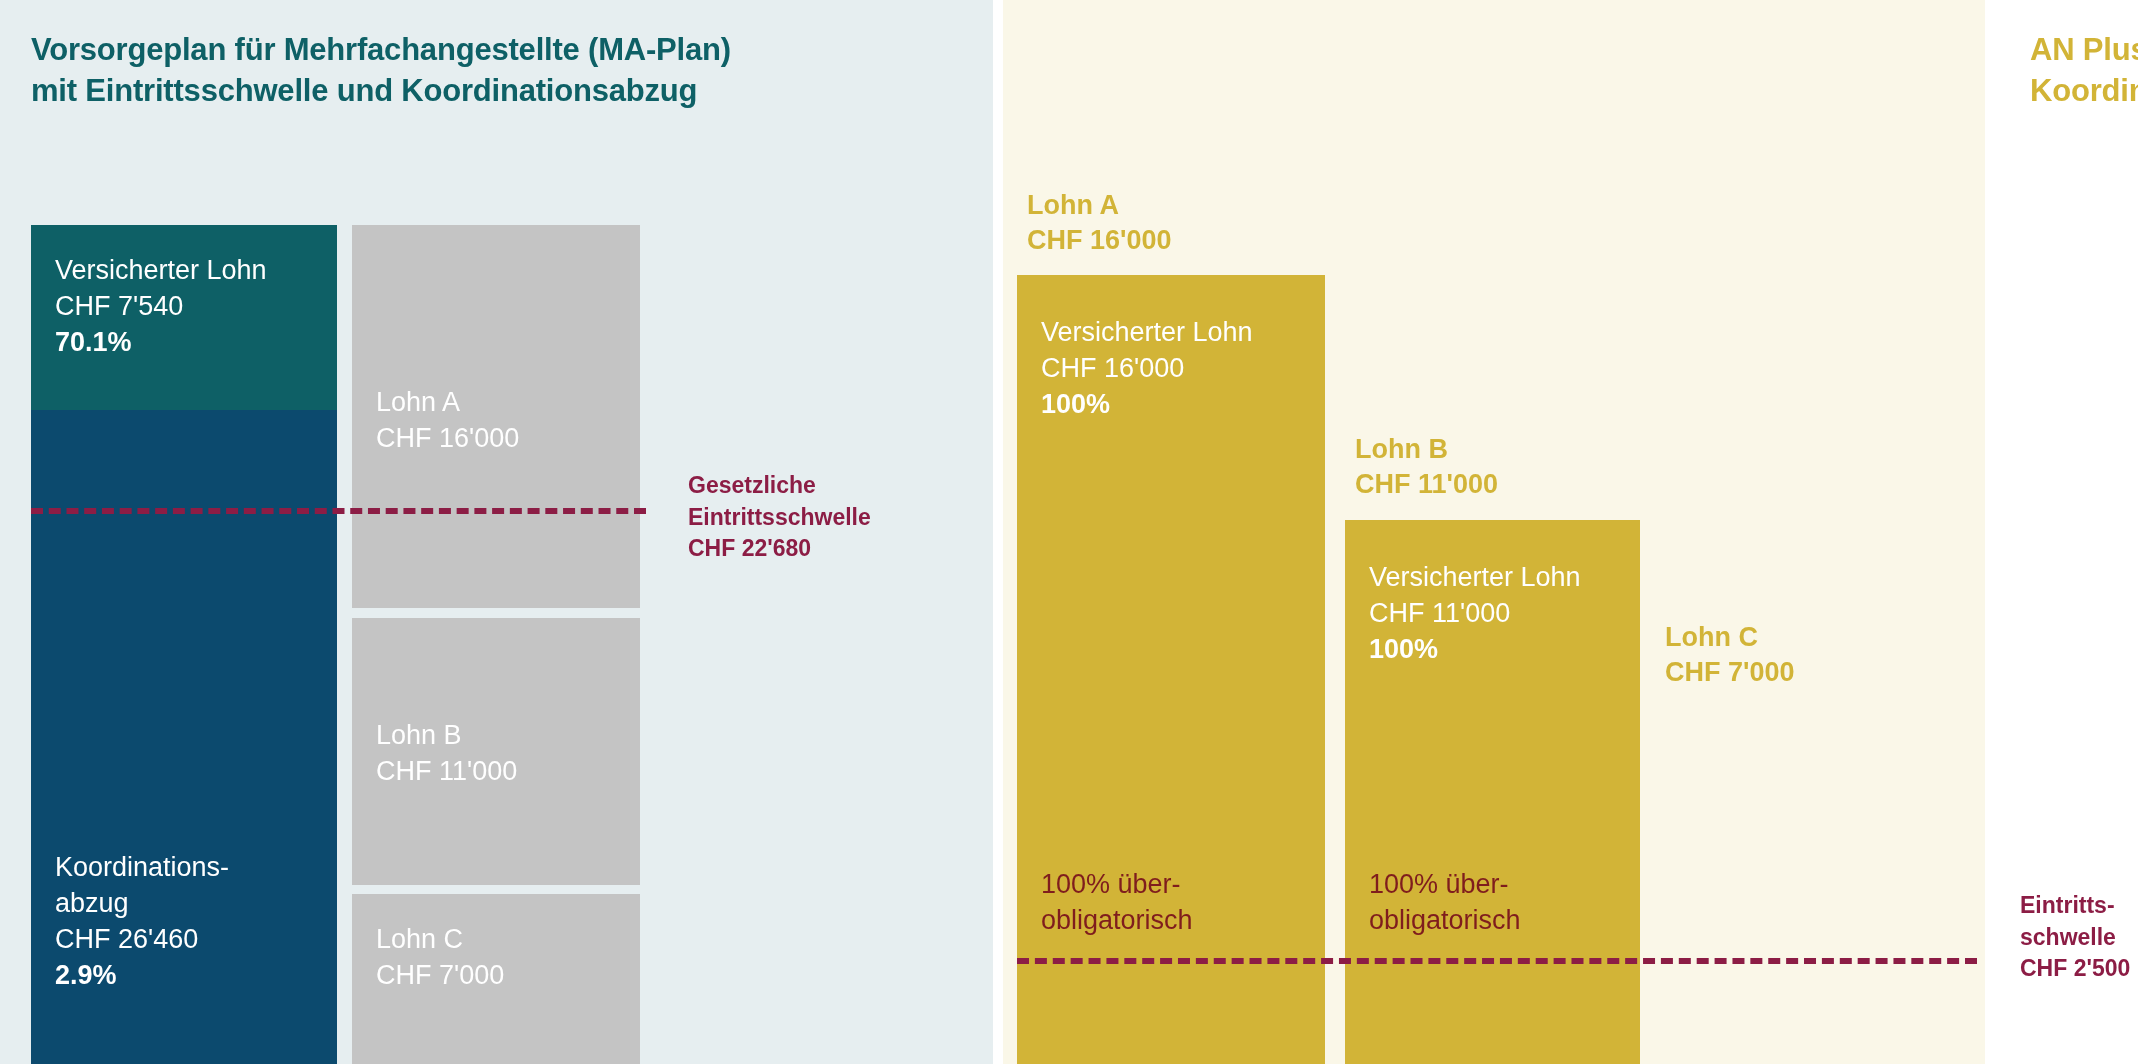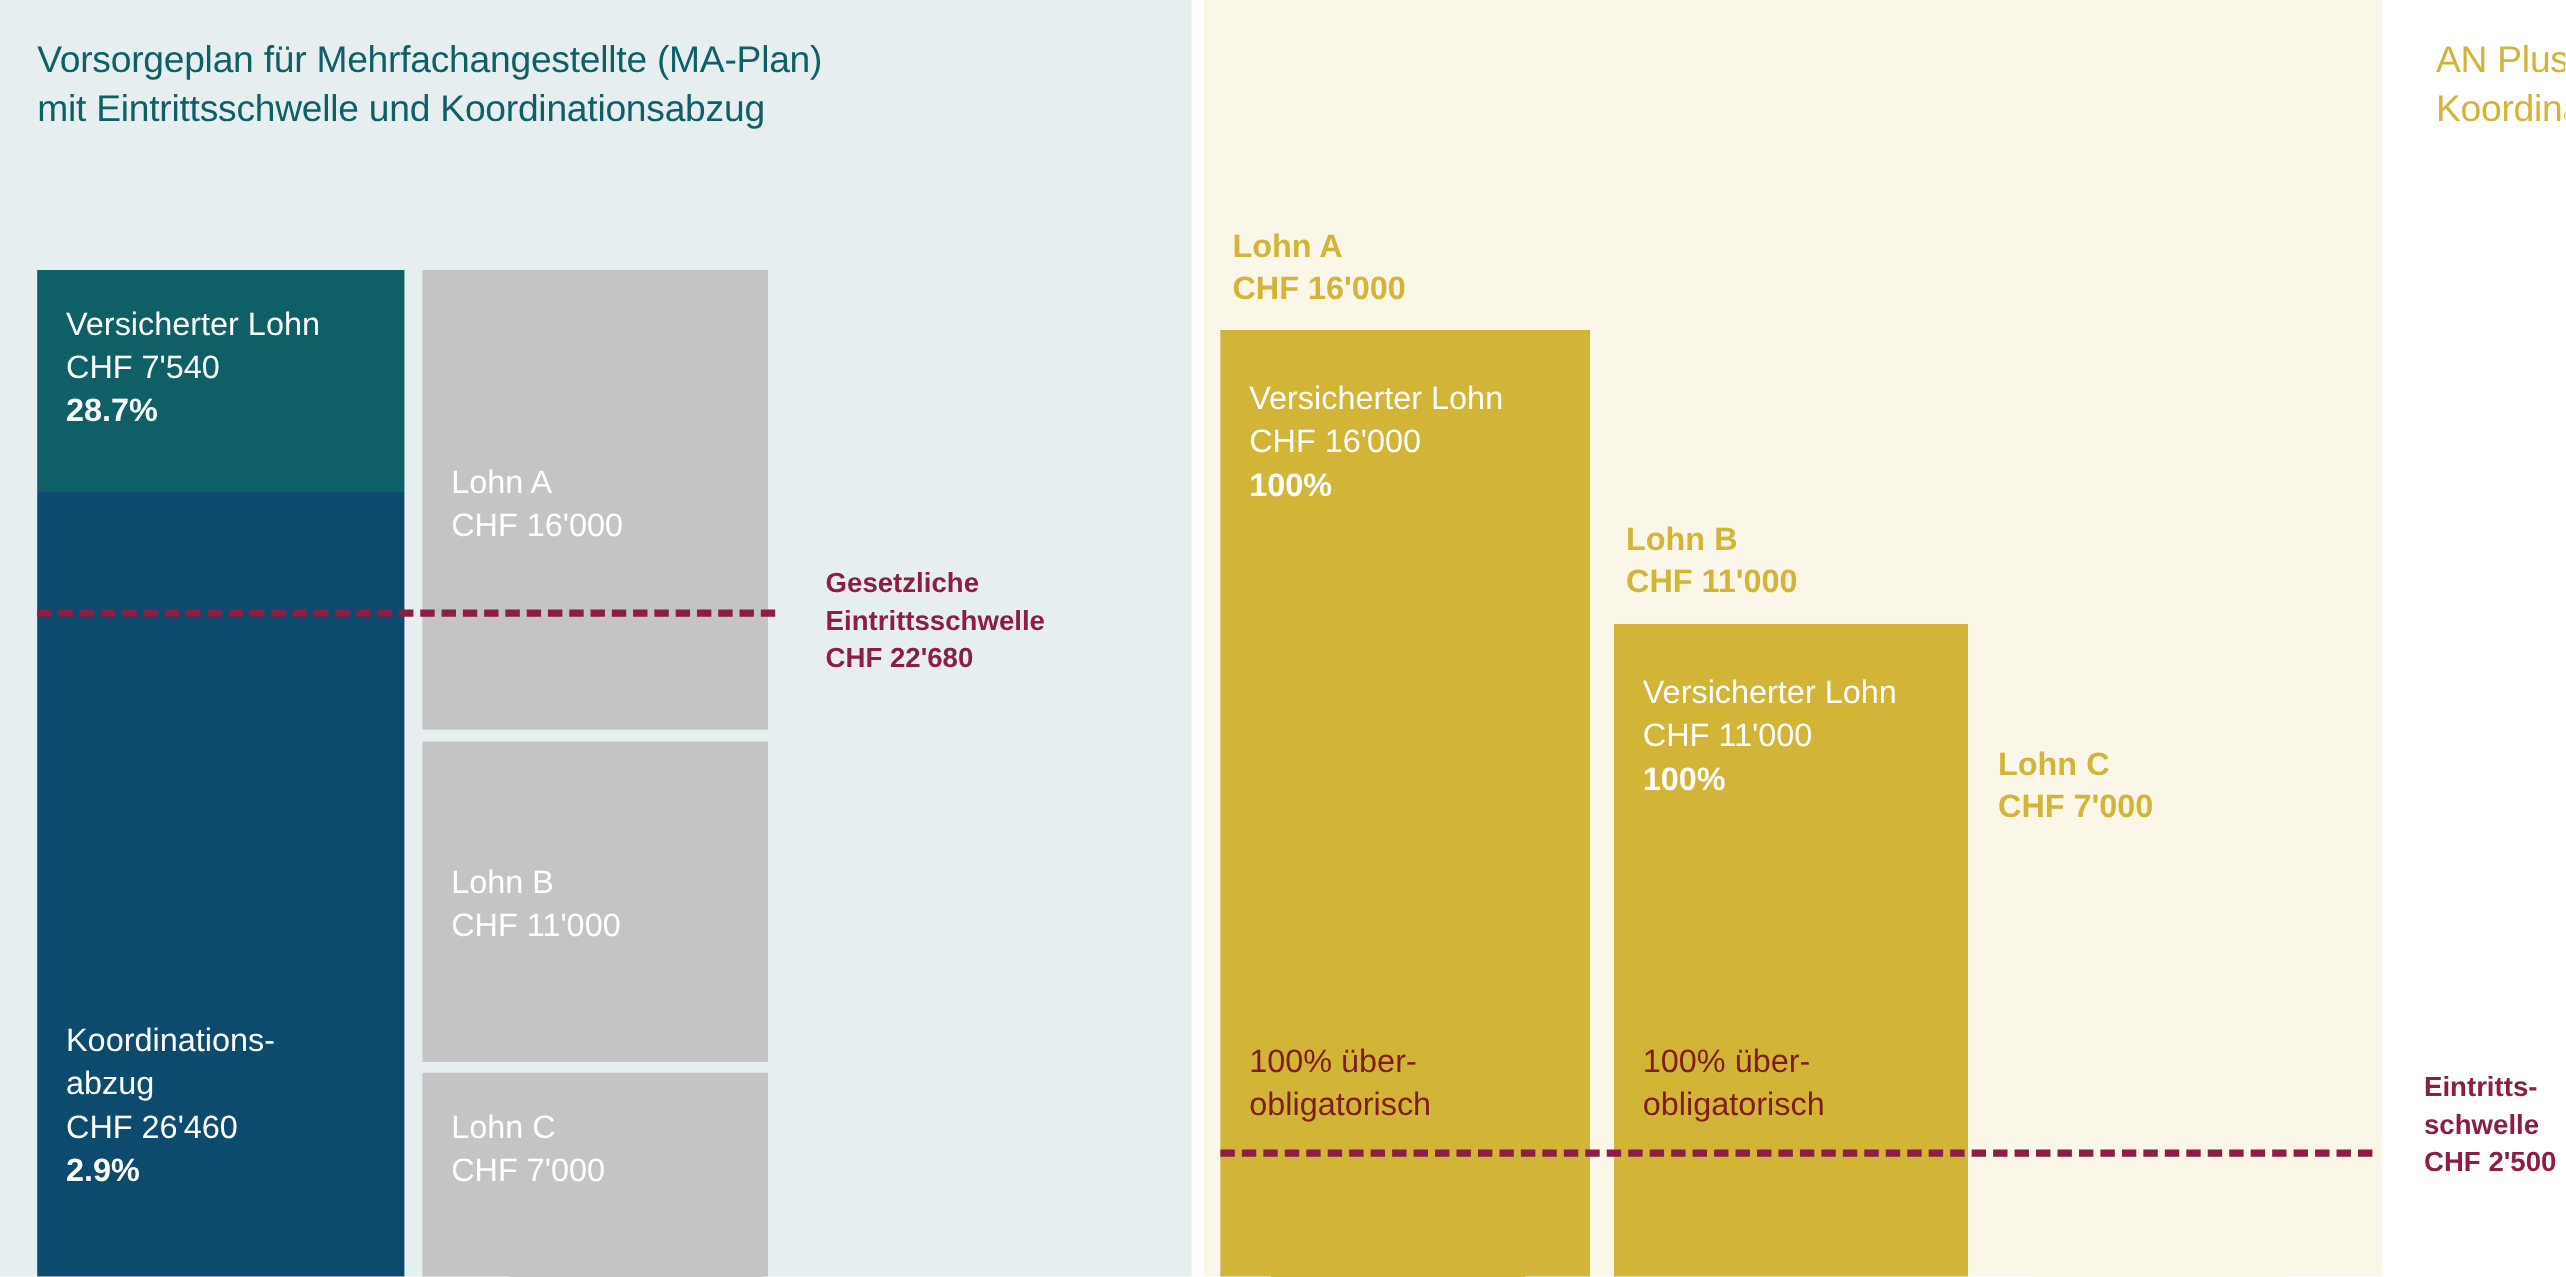--- a/index.html
+++ b/index.html
@@ -26,21 +26,21 @@
   .panel-right {
     position: absolute;
     left: 1003px; top: 0;
     width: 982px; height: 1064px;
     background: #faf7e8;
   }
 
   
   .title {
     position: absolute;
-    font-weight: normal;
+    font-weight: bold;
     line-height: 1.32;
     letter-spacing: -0.2px;
     white-space: pre-line;
   }
   .title-left {
     left: 31px; top: 30px;
     width: 900px;
     font-size: 31px;
     color: #0e6066;
   }
@@ -170,21 +170,21 @@
 <div id="page">
 
   <div class="panel-left">
 
     <div class="title title-left">Vorsorgeplan für Mehrfachangestellte (MA-Plan)
 mit Eintrittsschwelle und Koordinationsabzug</div>
 
     <div class="bar seg-insured">
       <div class="bar-label"><span>Versicherter Lohn
 CHF 7'540
-</span><b>28.7%</b></div>
+</span><b>70.1%</b></div>
     </div>
 
     <div class="bar seg-coord">
       <div class="bar-label"><span>Koordinations-
 abzug
 CHF 26'460
 </span><b>2.9%</b></div>
     </div>
 
     <div class="bar gray-a">

